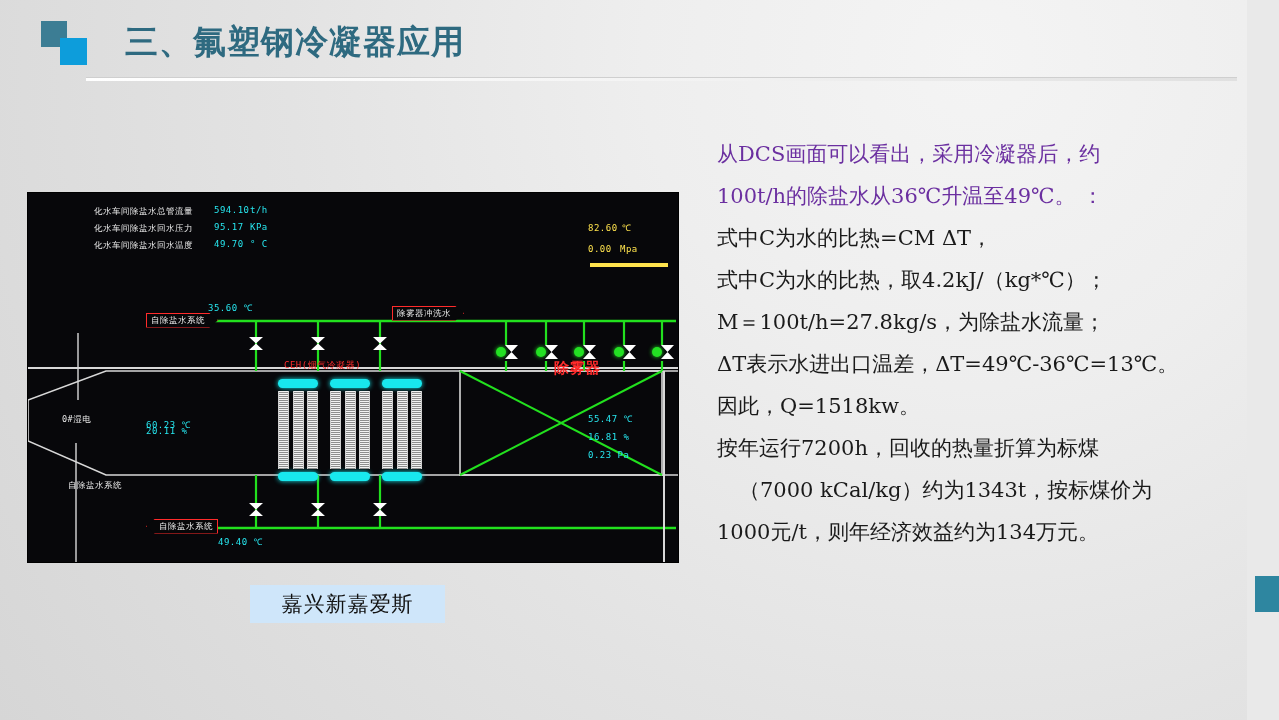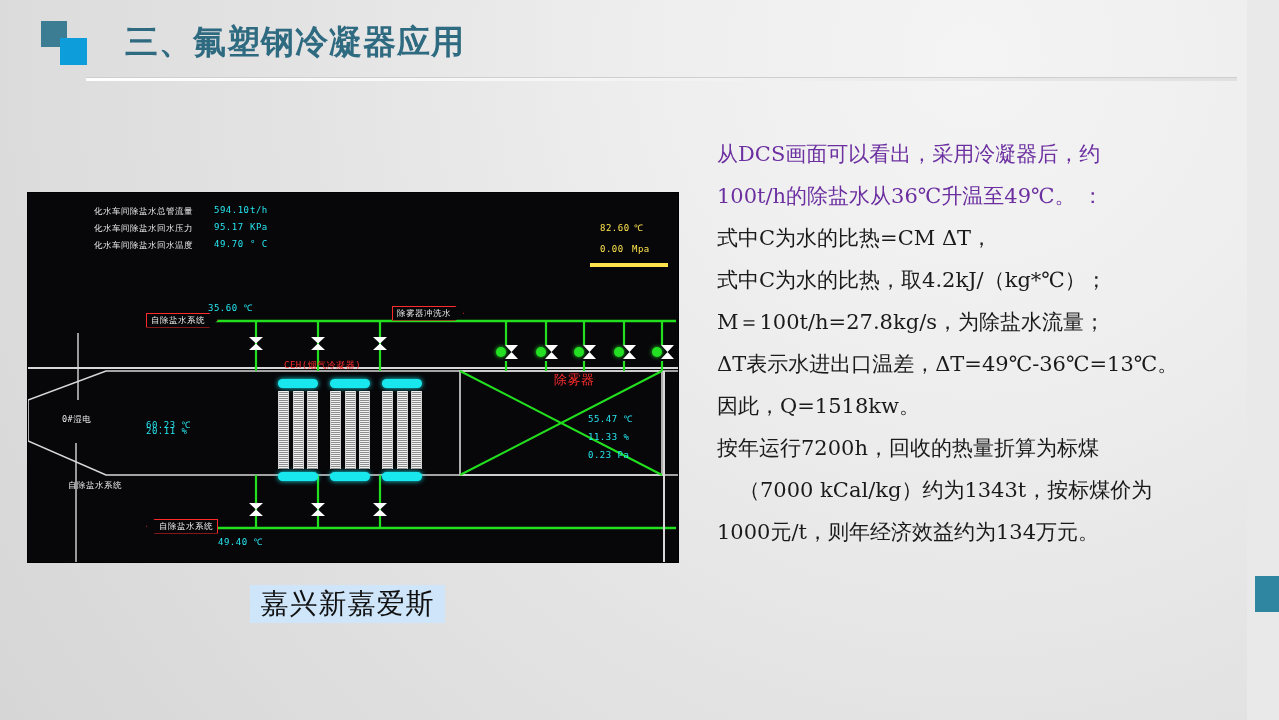--- a/index.html
+++ b/index.html
@@ -45,21 +45,21 @@
 
   
   .dcs{
     position:absolute;left:28px;top:193px;width:650px;height:369px;
     background:#07070a;overflow:hidden;
     font-family:"DejaVu Sans Mono","Liberation Mono",monospace;
     box-shadow:0 0 0 1px #000;
   }
   .dcs .t{position:absolute;white-space:nowrap;line-height:1;}
   .cyan{color:#27e6ef;}
-  .yel{color:#ffe34d;margin-left:12px;}
+  .yel{color:#ffe34d;}
   .red{color:#ff2b2b;}
   .wht{color:#e8e8e8;}
 
   .lbl{font-size:8.5px;letter-spacing:.5px;}
   .val{font-size:9px;letter-spacing:.5px;}
 
   
   .duct{position:absolute;left:0;top:0;width:650px;height:369px;}
 
   
@@ -83,21 +83,21 @@
     white-space:nowrap;line-height:1;
   }
   .tag.rightpt{clip-path:polygon(0 0,88% 0,100% 50%,88% 100%,0 100%);padding-right:12px;}
   .tag.leftpt{clip-path:polygon(12% 0,100% 0,100% 100%,12% 100%,0 50%);padding-left:12px;}
 
   
   .caption{
     position:absolute;left:250px;top:585px;width:195px;height:38px;
     background:#cfe6fa;display:flex;align-items:center;justify-content:center;
     font-family:"DejaVu Sans","Liberation Sans",sans-serif;
-    font-size:28px;color:#111;letter-spacing:1px;
+    font-size:21px;color:#111;letter-spacing:1px;
   }
 </style>
 </head>
 <body>
 
 <div id="slide">
 
   <div class="hdr-sq1"></div>
   <div class="hdr-sq2"></div>
   <div class="hdr-title">三、氟塑钢冷凝器应用</div>
@@ -254,35 +254,35 @@
       <div class="chead"></div>
       <div class="ctubes">
           <span class="ctube"></span>
           <span class="ctube"></span>
           <span class="ctube"></span>
         </div>
       <div class="chead"></div>
     </div>
 
     <div class="t red" style="left:256px;top:168px;font-size:9px;letter-spacing:.5px;">CEH(烟气冷凝器)</div>
-    <div class="t red" style="left:526px;top:180px;font-size:13px;letter-spacing:.5px;">除雾器</div>
+    <div class="t red" style="left:526px;top:168px;font-size:15px;letter-spacing:.5px;font-weight:bold;">除雾器</div>
     <div class="t wht" style="left:34px;top:222px;font-size:8.5px;letter-spacing:.5px;">0#湿电</div>
     <div class="t wht" style="left:40px;top:288px;font-size:8.5px;letter-spacing:.5px;">自除盐水系统</div>
 
     <div class="tag rightpt" style="left:118px;top:120px;">自除盐水系统</div>
     <div class="tag rightpt" style="left:364px;top:113px;">除雾器冲洗水</div>
     <div class="tag leftpt" style="left:118px;top:326px;">自除盐水系统</div>
 
     <div class="t val cyan" style="left:180px;top:111px;">35.60  ℃</div>
     <div class="t val cyan" style="left:190px;top:345px;">49.40  ℃</div>
 
     <div class="t val cyan" style="left:118px;top:228px;">60.23  ℃</div>
     <div class="t val cyan" style="left:118px;top:234px;">20.11  %</div>
 
     <div class="t val cyan" style="left:560px;top:222px;text-align:center;">55.47  ℃</div>
-    <div class="t val cyan" style="left:560px;top:240px;">11.33  %</div>
+    <div class="t val cyan" style="left:560px;top:240px;">16.81  %</div>
     <div class="t val cyan" style="left:560px;top:258px;">0.23  Pa</div>
 
   </div>
 
   <div class="caption">嘉兴新嘉爱斯</div>
 
 </div>
 
 </body></html>

